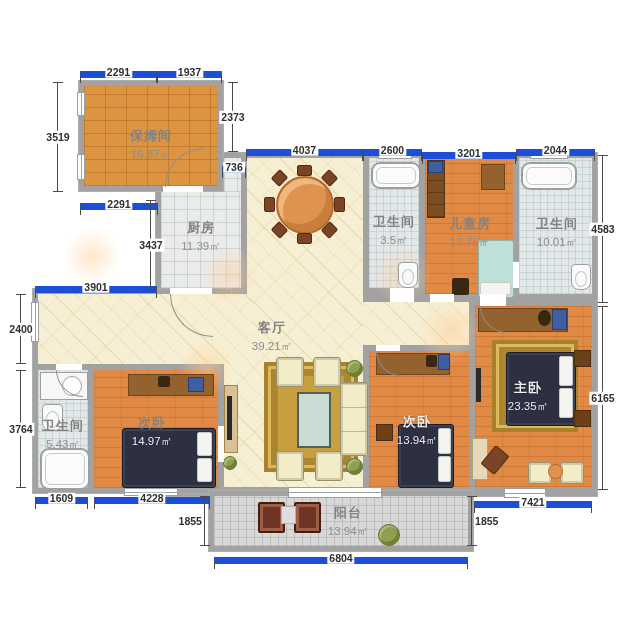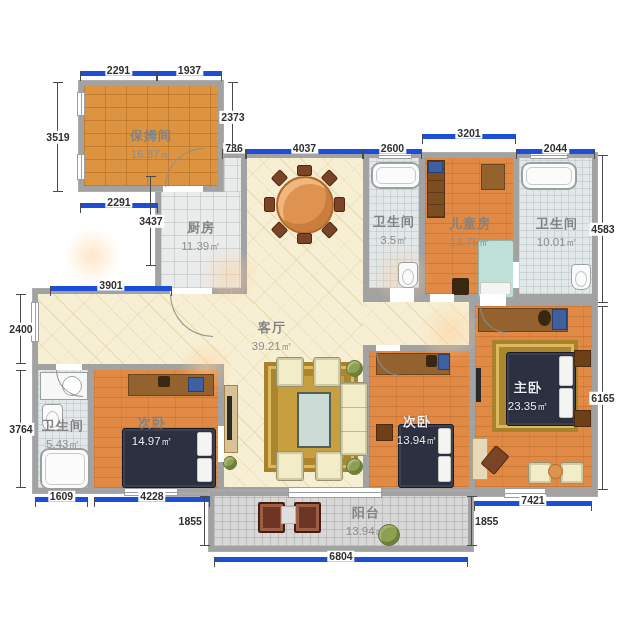--- a/index.html
+++ b/index.html
@@ -65,21 +65,21 @@
   .window.h:after{height:1px;width:100%;}
   .window.v:after{width:1px;height:100%;}
   .slide{position:absolute;background:#fff;border:1px solid #9aa0a2;
        background-image:linear-gradient(0deg,transparent 45%,#9aa0a2 45%,#9aa0a2 55%,transparent 55%);}
   
   .rlabel{position:absolute;transform:translate(-50%,-50%);text-align:center;z-index:30;white-space:nowrap;}
   .rlabel .nm{display:block;font-size:13px;font-weight:bold;color:#828282;letter-spacing:1px;}
   .rlabel .ar{display:block;font-size:11.5px;color:#8d8d8d;margin-top:2px;}
   .rlabel .light, .rlabel.light .nm, .rlabel.light .ar{color:#eef0f4;text-shadow:0 0 2px rgba(0,0,0,.45);}
   
-  .dimh{position:absolute;height:0;border-top:5px solid #1d4ed8;z-index:40;}
+  .dimh{position:absolute;height:0;border-top:7px solid #1d4ed8;z-index:40;}
   .dimh:before,.dimh:after{content:"";position:absolute;top:-5px;width:1px;height:10px;background:#4a4a4a;}
   .dimh:before{left:0;} .dimh:after{right:0;}
   .dimh span{position:absolute;left:50%;top:-6px;transform:translate(-50%,-50%);
        background:#fff;padding:0 2px;font-size:10.5px;font-weight:bold;color:#2f2f2f;line-height:1;}
   .dimv{position:absolute;width:0;border-left:1px solid #4a4a4a;z-index:40;}
   .dimv:before,.dimv:after{content:"";position:absolute;left:-5px;height:1px;width:10px;background:#4a4a4a;}
   .dimv:before{top:0;} .dimv:after{bottom:0;}
   .dimv span{position:absolute;top:50%;left:0;transform:translate(-50%,-50%);
        background:#fff;padding:1px 2px;font-size:10.5px;font-weight:bold;color:#2f2f2f;line-height:1;}
   .dimv.lab-left span{transform:translate(-104%,-50%);background:transparent;}
@@ -253,50 +253,50 @@
       <span class="ar light">14.97㎡</span>
     </div>
   <div class="rlabel light" style="left:417px;top:430px;">
     <span class="nm">次卧</span>
       <span class="ar">13.94㎡</span>
     </div>
   <div class="rlabel light" style="left:528px;top:396px;">
     <span class="nm">主卧</span>
       <span class="ar">23.35㎡</span>
     </div>
-  <div class="rlabel" style="left:346px;top:521px;padding-left:40px;">
+  <div class="rlabel" style="left:328px;top:521px;padding-left:40px;">
     <span class="nm">阳台</span>
       <span class="ar">13.94㎡</span>
     </div>
 
   <div class="dimh" style="left:80px;top:71px;width:77px;">
       <span>2291</span>
     </div>
   <div class="dimh" style="left:157px;top:71px;width:65px;">
       <span>1937</span>
     </div>
   <div class="dimh" style="left:80px;top:203px;width:78px;">
       <span>2291</span>
     </div>
-  <div class="dimh" style="left:222px;top:149px;width:24px;">
+  <div class="dimh" style="left:222px;top:166px;width:24px;">
       <span>736</span>
     </div>
   <div class="dimh" style="left:246px;top:149px;width:117px;">
       <span>4037</span>
     </div>
   <div class="dimh" style="left:363px;top:149px;width:59px;">
       <span>2600</span>
     </div>
-  <div class="dimh" style="left:422px;top:134px;width:94px;">
+  <div class="dimh" style="left:422px;top:152px;width:94px;">
       <span>3201</span>
     </div>
   <div class="dimh" style="left:516px;top:149px;width:79px;">
       <span>2044</span>
     </div>
-  <div class="dimh" style="left:50px;top:286px;width:122px;">
+  <div class="dimh" style="left:35px;top:286px;width:122px;">
       <span>3901</span>
     </div>
   <div class="dimh" style="left:35px;top:497px;width:53px;">
       <span>1609</span>
     </div>
   <div class="dimh" style="left:94px;top:497px;width:116px;">
       <span>4228</span>
     </div>
   <div class="dimh" style="left:214px;top:557px;width:254px;">
       <span>6804</span>
@@ -304,21 +304,21 @@
   <div class="dimh" style="left:474px;top:501px;width:118px;">
       <span>7421</span>
     </div>
 
   <div class="dimv" style="left:57px;top:82px;height:110px;">
       <span>3519</span>
     </div>
   <div class="dimv" style="left:232px;top:82px;height:70px;">
       <span>2373</span>
     </div>
-  <div class="dimv" style="left:150px;top:176px;height:90px;">
+  <div class="dimv" style="left:150px;top:200px;height:90px;">
       <span>3437</span>
     </div>
   <div class="dimv" style="left:20px;top:294px;height:70px;">
       <span>2400</span>
     </div>
   <div class="dimv" style="left:20px;top:370px;height:118px;">
       <span>3764</span>
     </div>
   <div class="dimv" style="left:602px;top:155px;height:148px;">
       <span>4583</span>

